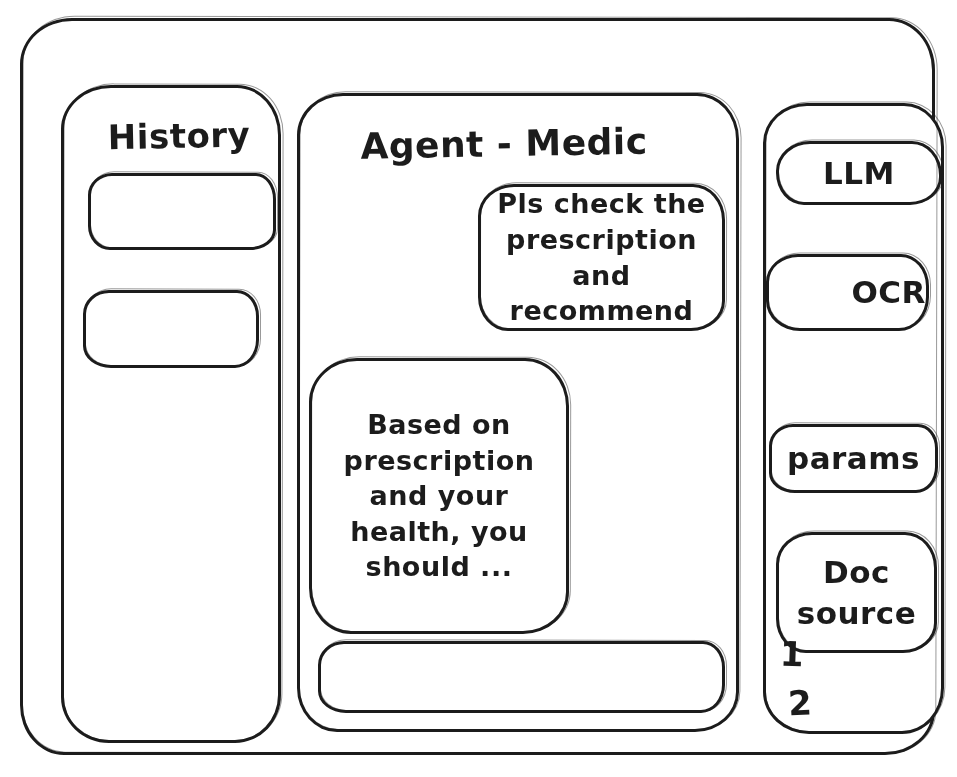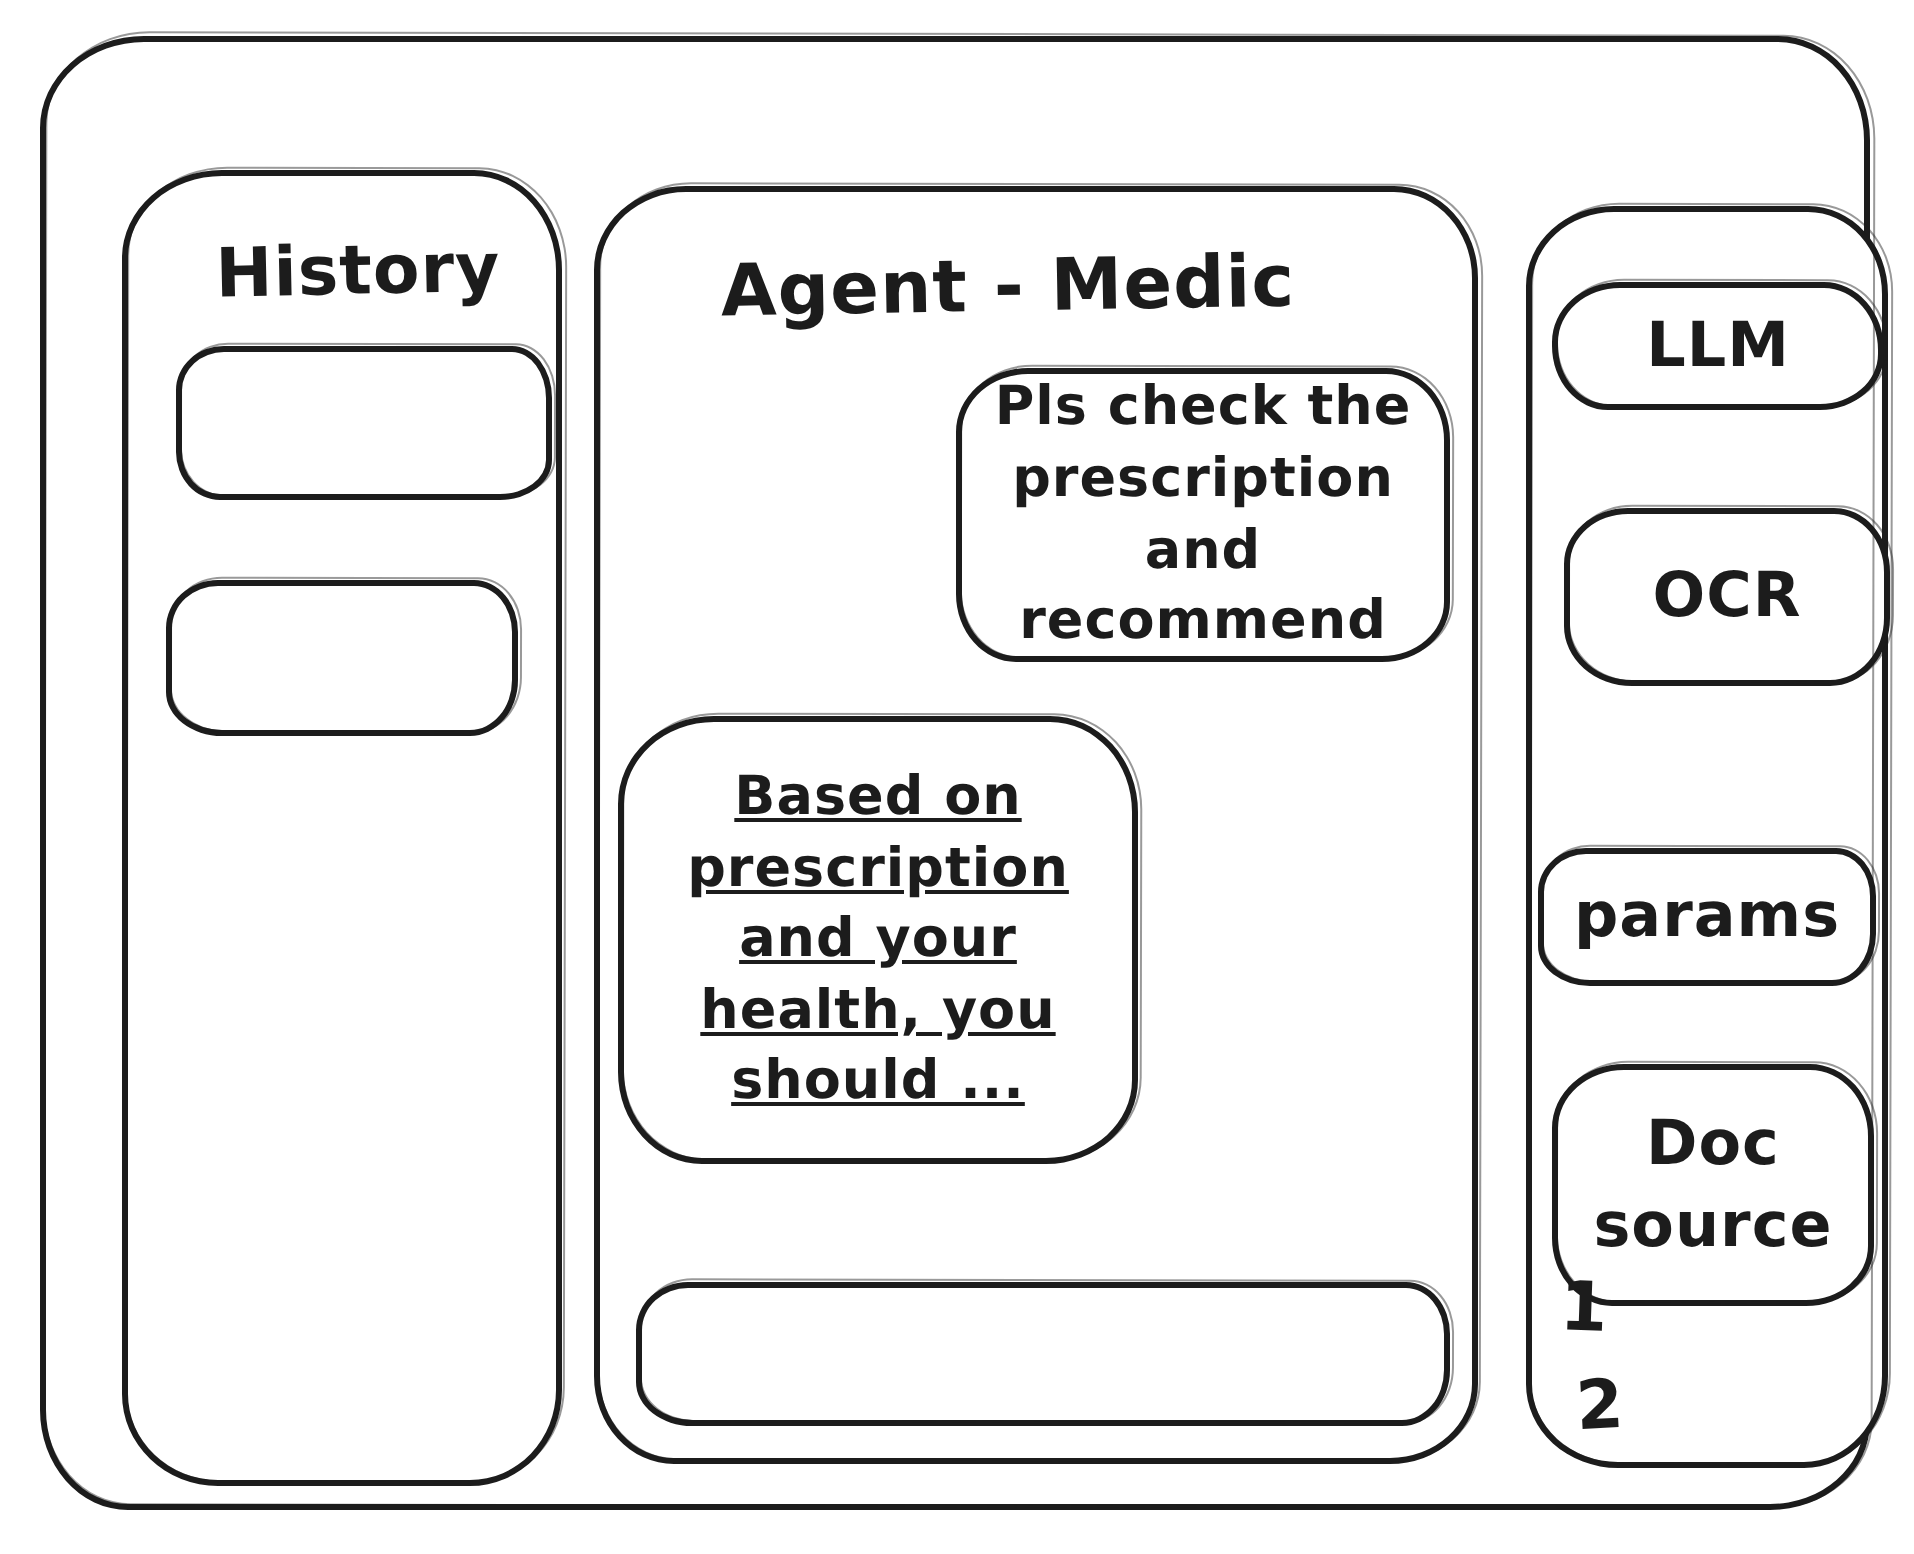--- a/index.html
+++ b/index.html
@@ -75,23 +75,22 @@
   .bubble{
     display:flex;align-items:center;justify-content:center;
     font-size:27px;
   }
   .bubble-user{
     left:178px;top:88px;width:247px;height:147px;
     border-radius:36px 32px 34px 30px / 32px 36px 30px 34px;
     align-items:center;
   }
   .bubble-assistant{
-    left:9px;top:262px;width:260px;height:224px;
+    left:9px;top:262px;width:260px;height:276px;
     border-radius:48px 44px 46px 42px / 44px 48px 42px 46px;
-    text-decoration:underline;
   }
   .input-bar{
     left:18px;top:545px;width:407px;height:72px;
     border-radius:26px 22px 24px 28px / 24px 26px 28px 22px;
     display:flex;align-items:center;
   }
   .input-bar input{
     width:100%;height:100%;
     border:none;outline:none;background:transparent;
     font:inherit;font-size:26px;color:var(--ink);
@@ -107,22 +106,23 @@
     font-size:31px;font-weight:bold;
     color:var(--ink);
     cursor:pointer;
     font-family:inherit;
   }
   .btn-llm{
     left:10px;top:35px;width:166px;height:64px;
     border-radius:34px 30px 32px 28px / 30px 34px 28px 32px;
   }
   .btn-ocr{
-    left:16px;top:148px;width:163px;height:89px;
+    left:0;top:148px;width:163px;height:77px;
     border-radius:32px 28px 30px 34px / 28px 32px 34px 30px;
+    justify-content:flex-end;
   }
   .btn-params{
     left:3px;top:318px;width:169px;height:69px;
     border-radius:24px 20px 22px 26px / 22px 24px 26px 20px;
   }
   .btn-doc-source{
     left:10px;top:426px;width:161px;height:121px;
     border-radius:36px 32px 34px 30px / 32px 36px 30px 34px;
   }
   .doc-num{

